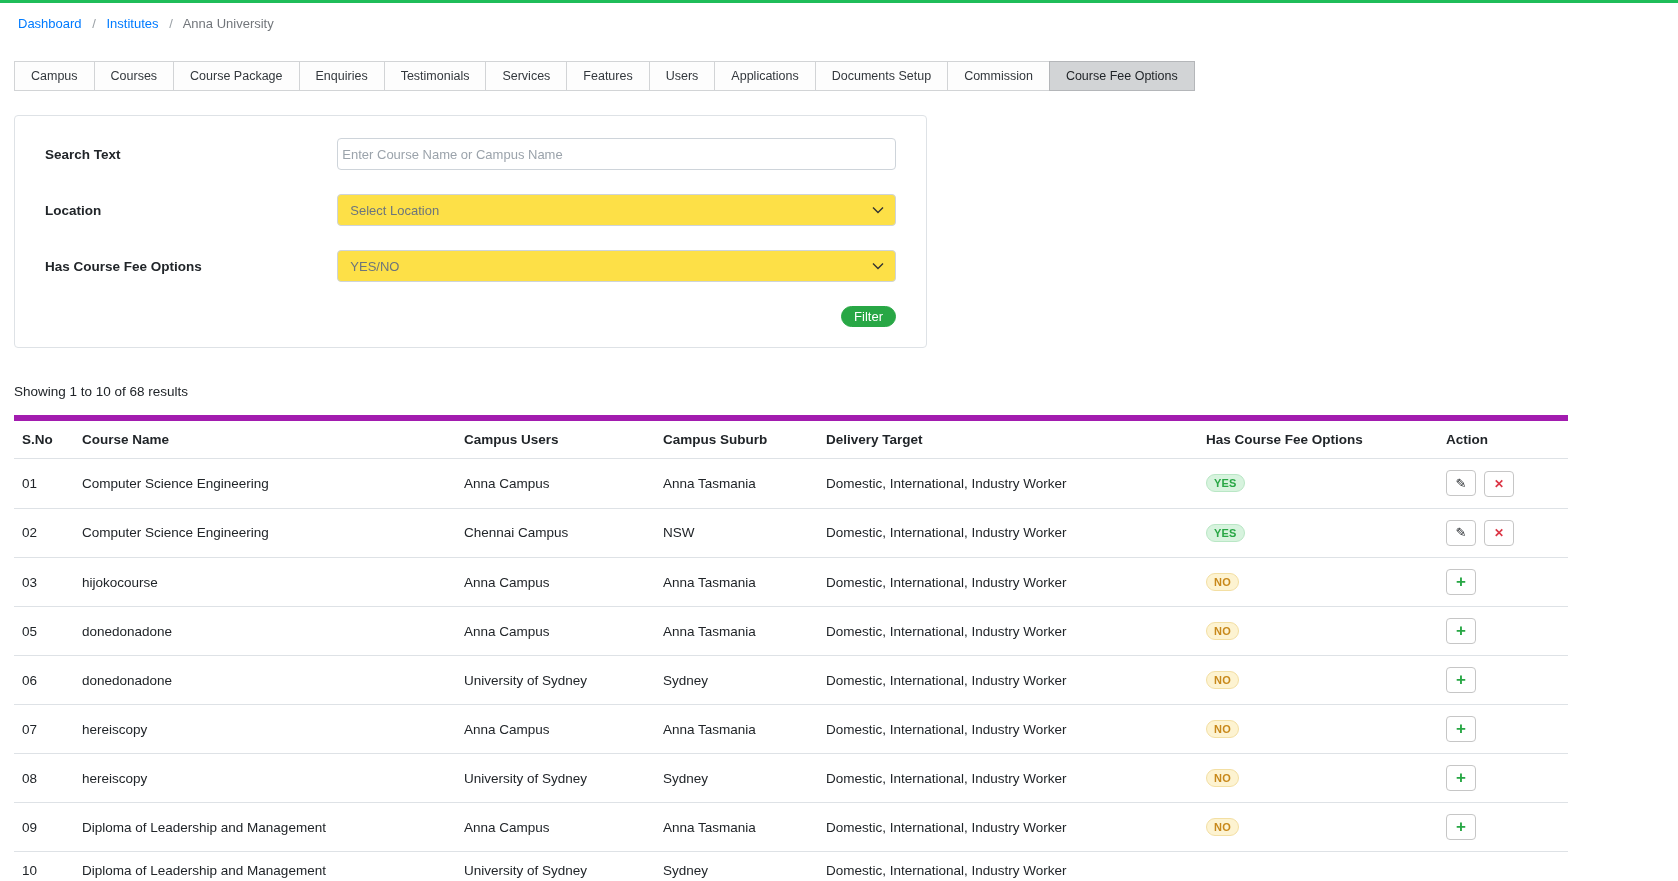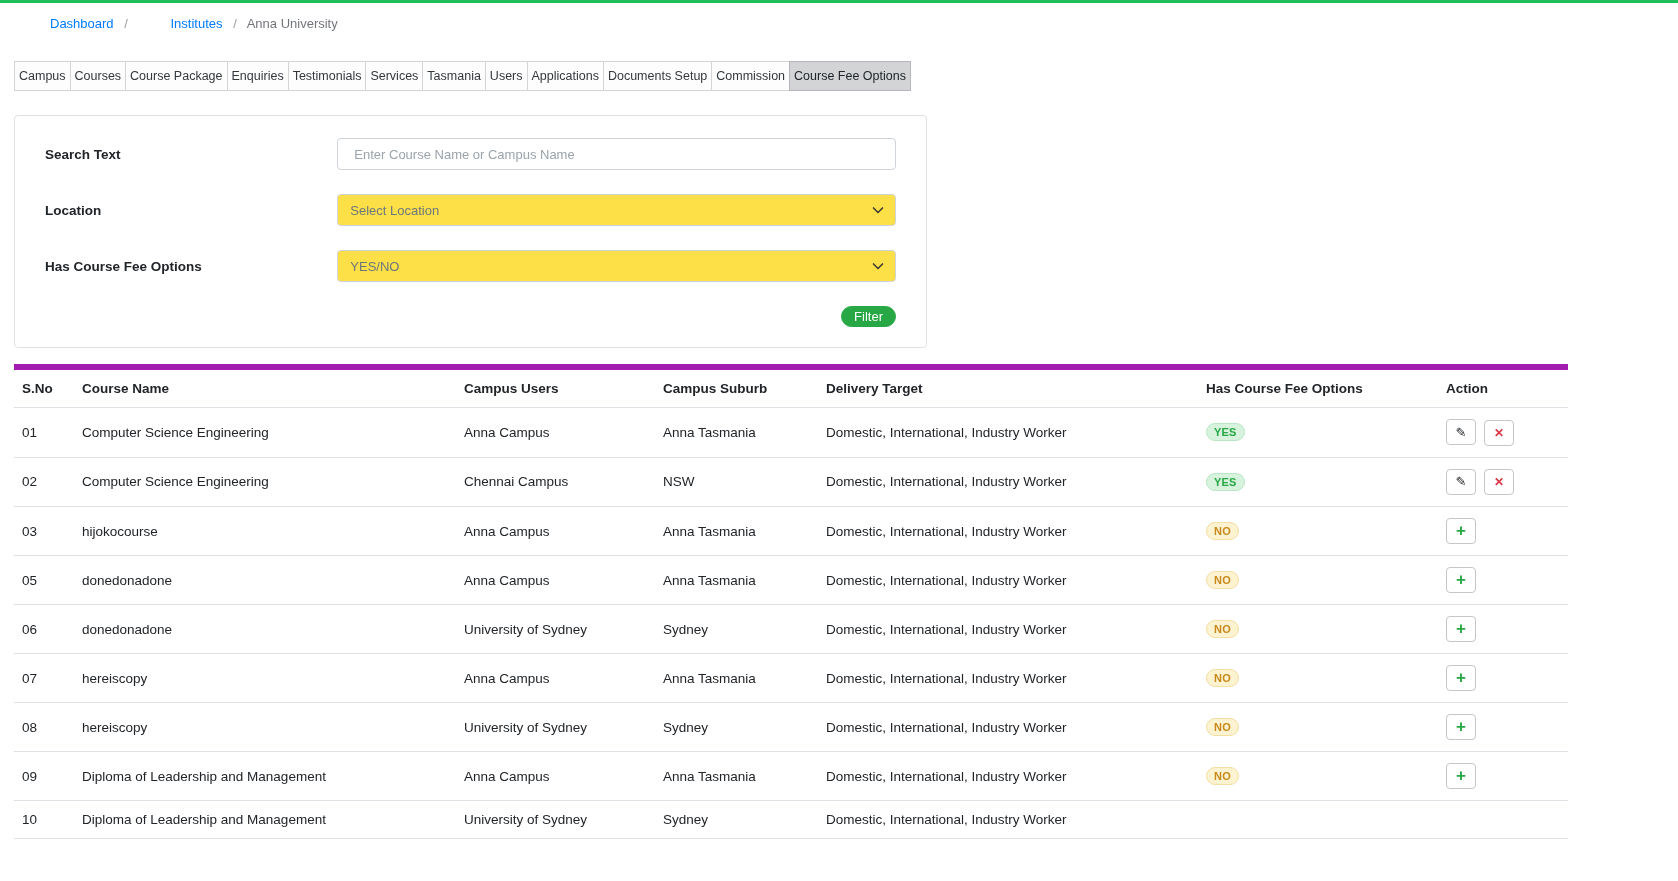--- a/index.html
+++ b/index.html
@@ -5,37 +5,37 @@
   * { box-sizing: border-box; }
   html,body { margin:0; padding:0; background:#ffffff; font-family:"Liberation Sans", sans-serif; color:#212529; }
   body { width:1678px; min-height:881px; overflow-x:hidden; }
 
   .top-accent { height:3px; background:var(--topbar-green,#1fbd59); width:100%; }
 
   .page { padding:0 110px 30px 14px; }
 
   
   .breadcrumb { padding:13px 4px 12px 4px; font-size:13px; }
-  .breadcrumb a { color:var(--link-blue,#007bff); text-decoration:none; cursor:pointer;margin-left:32px; }
+  .breadcrumb a { color:var(--link-blue,#007bff); text-decoration:none; cursor:pointer; }
   .breadcrumb .sep { color:#9aa0a6; margin:0 7px; }
   .breadcrumb .current { color:#72767b; }
 
   
   .tab-bar { display:flex; margin-top:18px; flex-wrap:nowrap; }
-  .tab { border:1px solid #d2d4d6; background:#fdfdfd; padding:7px 4px; font-size:12.5px; color:#33383d;
+  .tab { border:1px solid #d2d4d6; background:#fdfdfd; padding:7px 16px; font-size:12.5px; color:#33383d;
          margin-left:-1px; cursor:pointer; white-space:nowrap; }
   .tab:first-child { margin-left:0; }
   .tab.active { background:#d2d4d6; border-color:#b4b6b9; color:#212529; }
 
   
   .filter-card { margin-top:24px; width:913px; border:1px solid #dee2e6; border-radius:4px; padding:22px 30px 20px 30px; }
   .filter-row { display:flex; align-items:center; margin-bottom:24px; }
   .filter-label { width:293px; font-weight:700; font-size:13.5px; color:#212529; }
   .filter-field { width:560px; position:relative; }
-  .filter-field input { width:100%; height:32px; border:1px solid #ced4da; border-radius:4px; padding:6px 16px;
+  .filter-field input { width:100%; height:32px; border:1px solid #ced4da; border-radius:4px; padding:6px 4px;
                         font-size:13px; font-family:inherit; color:#212529; outline:none; }
   .filter-field input::placeholder { color:#9ba3ab; }
   .filter-field select { width:100%; height:32px; border:1px solid #ced4da; border-radius:4px; padding:6px 28px 6px 12px;
                          font-size:13px; font-family:inherit; color:#6c757d; outline:none; background:#fde047;
                          -webkit-appearance:none; -moz-appearance:none; appearance:none; }
   .select-chevron { position:absolute; right:12px; top:50%; transform:translateY(-50%); pointer-events:none; line-height:0; }
   .filter-actions { display:flex; justify-content:flex-end; margin-top:14px; }
   .btn-filter { background:var(--accent-green,#28a745); color:#fff; border:1px solid var(--accent-green,#28a745);
                 border-radius:12px; font-size:13px; padding:2px 12px; cursor:pointer; font-family:inherit;text-align:center; }
 
@@ -82,21 +82,21 @@
     <span class="current">Anna University</span>
   </div>
 
   <div class="tab-bar">
       <div class="tab">Campus</div>
       <div class="tab">Courses</div>
       <div class="tab">Course Package</div>
       <div class="tab">Enquiries</div>
       <div class="tab">Testimonials</div>
       <div class="tab">Services</div>
-      <div class="tab">Tasmania</div>
+      <div class="tab">Features</div>
       <div class="tab">Users</div>
       <div class="tab">Applications</div>
       <div class="tab">Documents Setup</div>
       <div class="tab">Commission</div>
       <div class="tab active">Course Fee Options</div>
     </div>
 
   <div class="filter-card">
     <div class="filter-row">
       <div class="filter-label">Search Text</div>
@@ -128,20 +128,21 @@
               <path d="M1 1.5 L6 6.5 L11 1.5" stroke="#333" fill="none" stroke-width="1.4"></path>
             </svg>
         </span>
       </div>
     </div>
     <div class="filter-actions">
       <button class="btn-filter">Filter</button>
     </div>
   </div>
 
+  <div class="results-summary">Showing 1 to 10 of 68 results</div>
 
   <table class="data-table">
     <colgroup>
       <col class="c-sno">
         <col class="c-course">
         <col class="c-campus">
         <col class="c-suburb">
       <col class="c-delivery">
         <col class="c-fee">
         <col class="c-action">

